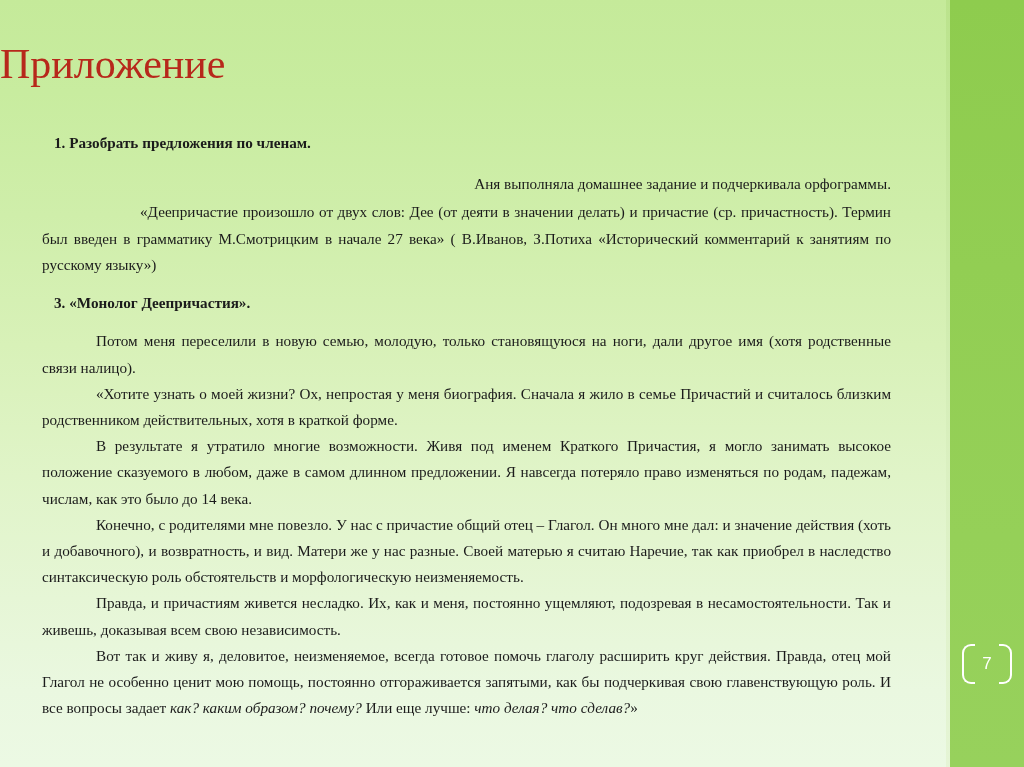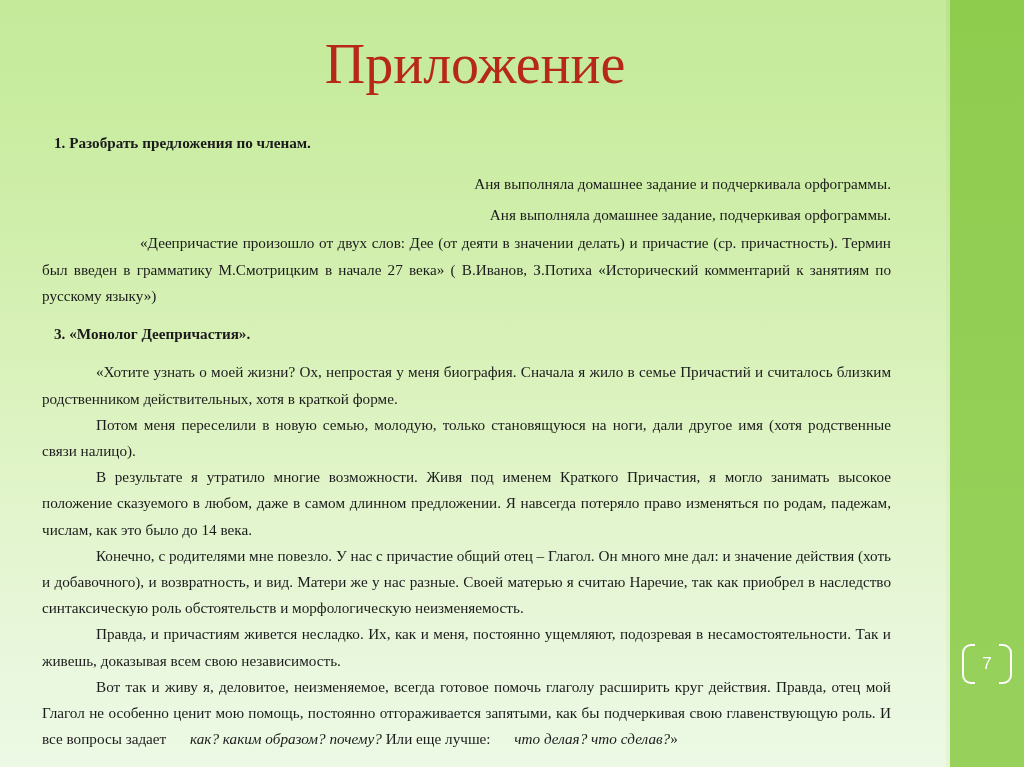--- a/index.html
+++ b/index.html
@@ -90,24 +90,23 @@
     width: 24px;
     text-align: center;
   }
 
   
   #title {
     position: absolute;
     left: 0;
     top: 40px;
     width: 950px;
-    text-align: center;
     color: #b7281b;
     font-family: "Liberation Serif", "DejaVu Serif", serif;
-    font-size: 56px;
+    font-size: 42px;
     line-height: 48px;
     letter-spacing: 0px;
     white-space: nowrap;
   }
 
   
   #body-text {
     position: absolute;
     left: 42px;
     top: 118px;
@@ -141,21 +140,21 @@
     padding: 0;
     text-indent: 0;
     margin-left: 53px;
     text-align: right;
     line-height: 31px;
   }
 
   .indent-big { text-indent: 98px; }
   .indent-small { text-indent: 54px; }
 
-  .ital { font-style: italic; margin-left: 20px; }
+  .ital { font-style: italic; }
 </style>
 </head>
 <body>
 
 <div id="slide">
 
   <div id="sidebar-edge"></div>
   <div id="sidebar"></div>
 
   <div id="page-number-block">
@@ -163,27 +162,26 @@
     <span id="page-number">7</span>
     <span class="bracket right"></span>
   </div>
 
   <div id="title">Приложение</div>
 
   <div id="body-text">
 
     <p class="heading">1. Разобрать  предложения по членам.</p>
     <p class="example">Аня выполняла домашнее задание и подчеркивала орфограммы.</p>
-    <p class="example">Аня выполняла домашнее задание, подчеркивая орфограммы.</p>
 
     <p class="para indent-big">«Деепричастие произошло от двух слов: Дее (от деяти в значении делать) и причастие (ср. причастность). Термин был введен в грамматику М.Смотрицким в начале 27 века» ( В.Иванов, З.Потиха «Исторический комментарий к занятиям по русскому языку»)</p>
 
     <p class="heading">3. «Монолог Деепричастия».</p>
+    <p class="para indent-small">Потом меня переселили в новую семью, молодую, только становящуюся на ноги, дали другое имя (хотя родственные связи налицо).</p>
     <p class="para indent-small">«Хотите узнать о моей жизни? Ох, непростая у меня биография. Сначала я жило в семье Причастий и считалось близким родственником действительных, хотя в краткой форме.</p>
-    <p class="para indent-small">Потом меня переселили в новую семью, молодую, только становящуюся на ноги, дали другое имя (хотя родственные связи налицо).</p>
     <p class="para indent-small">В результате я утратило многие возможности. Живя под именем Краткого Причастия, я могло занимать высокое положение сказуемого в любом, даже в самом длинном предложении. Я навсегда потеряло право изменяться по родам, падежам, числам, как это было до 14 века.</p>
     <p class="para indent-small">Конечно, с родителями мне повезло. У нас с причастие общий отец – Глагол. Он много мне дал: и значение действия (хоть и добавочного), и возвратность, и вид. Матери же у нас разные. Своей матерью я считаю Наречие, так как приобрел в наследство синтаксическую роль обстоятельств и морфологическую неизменяемость.</p>
     <p class="para indent-small">Правда, и причастиям живется несладко. Их, как и меня, постоянно ущемляют, подозревая в несамостоятельности. Так и живешь, доказывая всем свою независимость.</p>
 
     <p class="para indent-small"><span>Вот так и живу я, деловитое, неизменяемое, всегда готовое помочь глаголу расширить круг действия. Правда, отец мой Глагол не особенно ценит мою помощь, постоянно отгораживается запятыми, как бы подчеркивая свою главенствующую роль. И все вопросы задает </span><span class="ital">как? каким образом? почему?</span><span> Или еще лучше: </span><span class="ital">что делая? что сделав?</span><span>»</span></p>
 
   </div>
 </div>
 
 </body></html>

